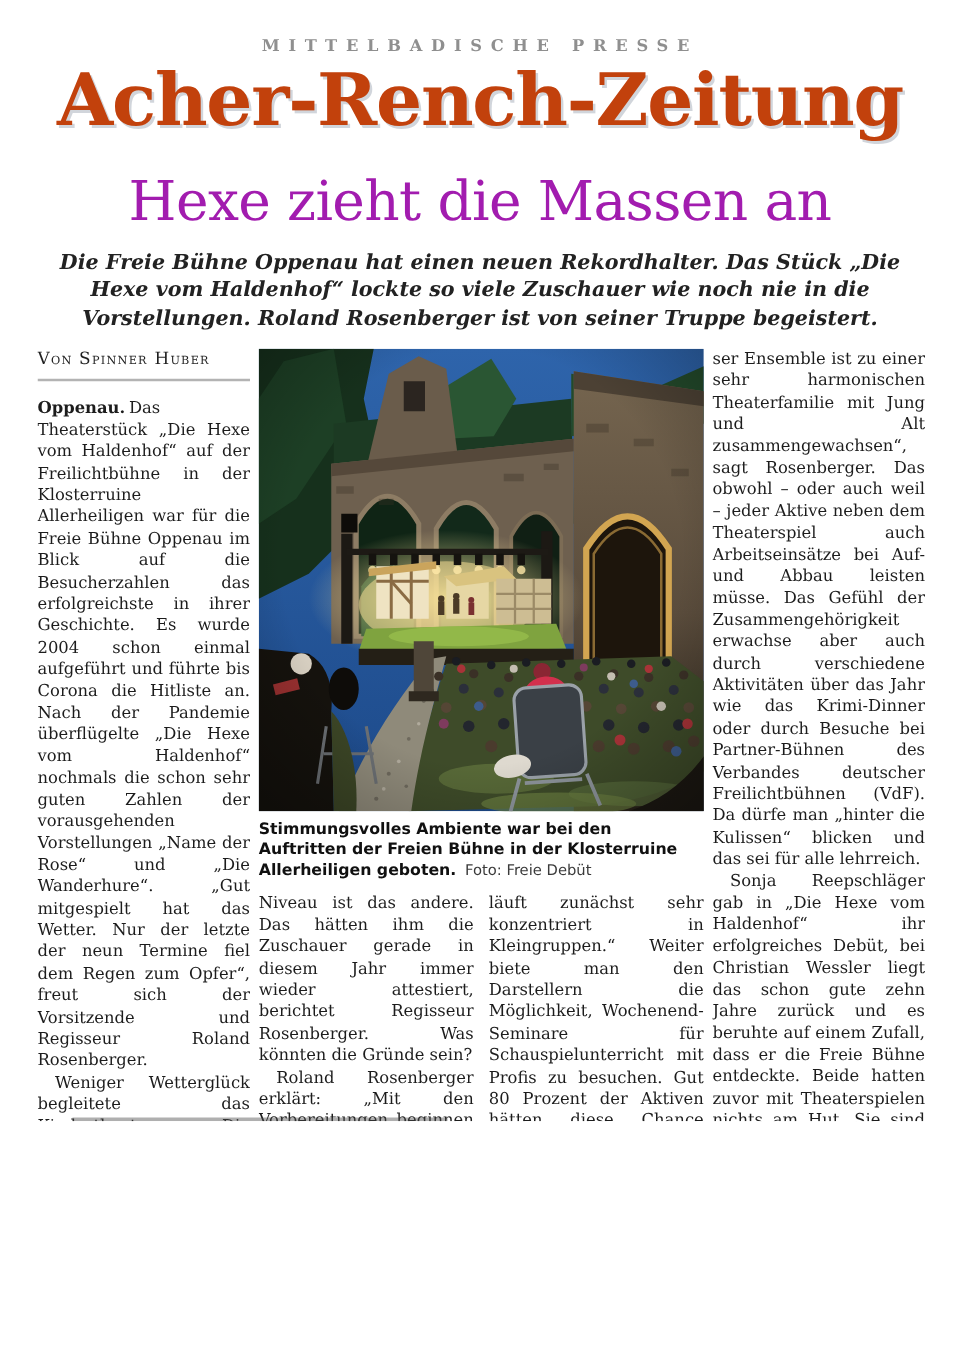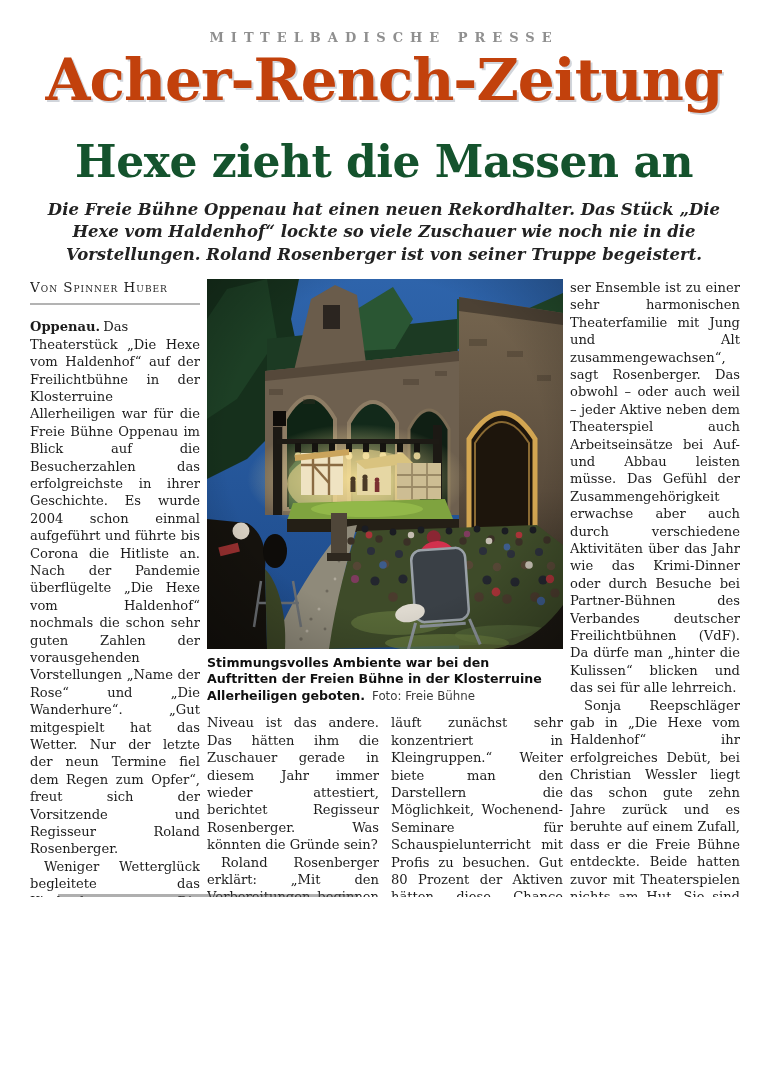--- a/index.html
+++ b/index.html
@@ -41,24 +41,24 @@
   .datebar-text {
     font-weight: bold;
     font-size: 12.5px;
     letter-spacing: 2.5px;
     color: #222;
   }
   
   .headline {
     margin: 24px 30px 0;
     text-align: center;
-    font-weight: bold;
+    font-weight: normal;
     font-size: 44px;
     letter-spacing: -0.5px;
-    color: #14532d;
+    color: #a21caf;
     line-height: 1.1;
   }
   .standfirst {
     margin: 13px 26px 0;
     text-align: center;
     font-style: italic;
     font-weight: bold;
     font-size: 16.5px;
     line-height: 1.35;
     color: #222;
@@ -410,21 +410,21 @@
           <ellipse cx="68" cy="272" rx="12" ry="17" fill="#0e0c09"></ellipse>
           <path d="M54,302 L47,348 M86,302 L94,348 M52,324 L92,324" stroke="#6b6f73" stroke-width="2.5" fill="none"></path>
           <path d="M58,290 C70,302 80,332 78,370 L60,370 Z" fill="#3c4626"></path>
 
           <rect x="124" y="234" width="16" height="44" fill="#4f4639"></rect>
           <rect x="120" y="274" width="24" height="8" fill="#2e281f"></rect>
 
           <rect x="0" y="0" width="356" height="370" fill="url(#vig)"></rect>
         </svg>
         <figcaption class="caption">
-          <span>Stimmungsvolles Ambiente war bei den Auftritten der Freien Bühne in der Klosterruine Allerheiligen geboten.</span><span class="credit">Foto: Freie Bühne</span>
+          <span>Stimmungsvolles Ambiente war bei den Auftritten der Freien Bühne in der Klosterruine Allerheiligen geboten.</span><span class="credit">Foto: Freie Debüt</span>
         </figcaption>
       </figure>
 
       <div class="midcols">
         <div class="bodycol">
           <p>Niveau ist das andere. Das hätten ihm die Zuschauer gerade in diesem Jahr immer wieder attestiert, berichtet Regisseur Rosenberger. Was könnten die Gründe sein?</p>
           <p class="indent">Roland Rosenberger erklärt: „Mit den Vorbereitungen beginnen wir mittlerweile sehr früh bereits im Vorjahr und sie</p>
         </div>
         <div class="bodycol">
           <p>läuft zunächst sehr konzentriert in Kleingruppen.“ Weiter biete man den Darstellern die Möglichkeit, Wochenend-Seminare für Schauspielunterricht mit Profis zu besuchen. Gut 80 Prozent der Aktiven hätten diese Chance bereits genutzt.</p>

